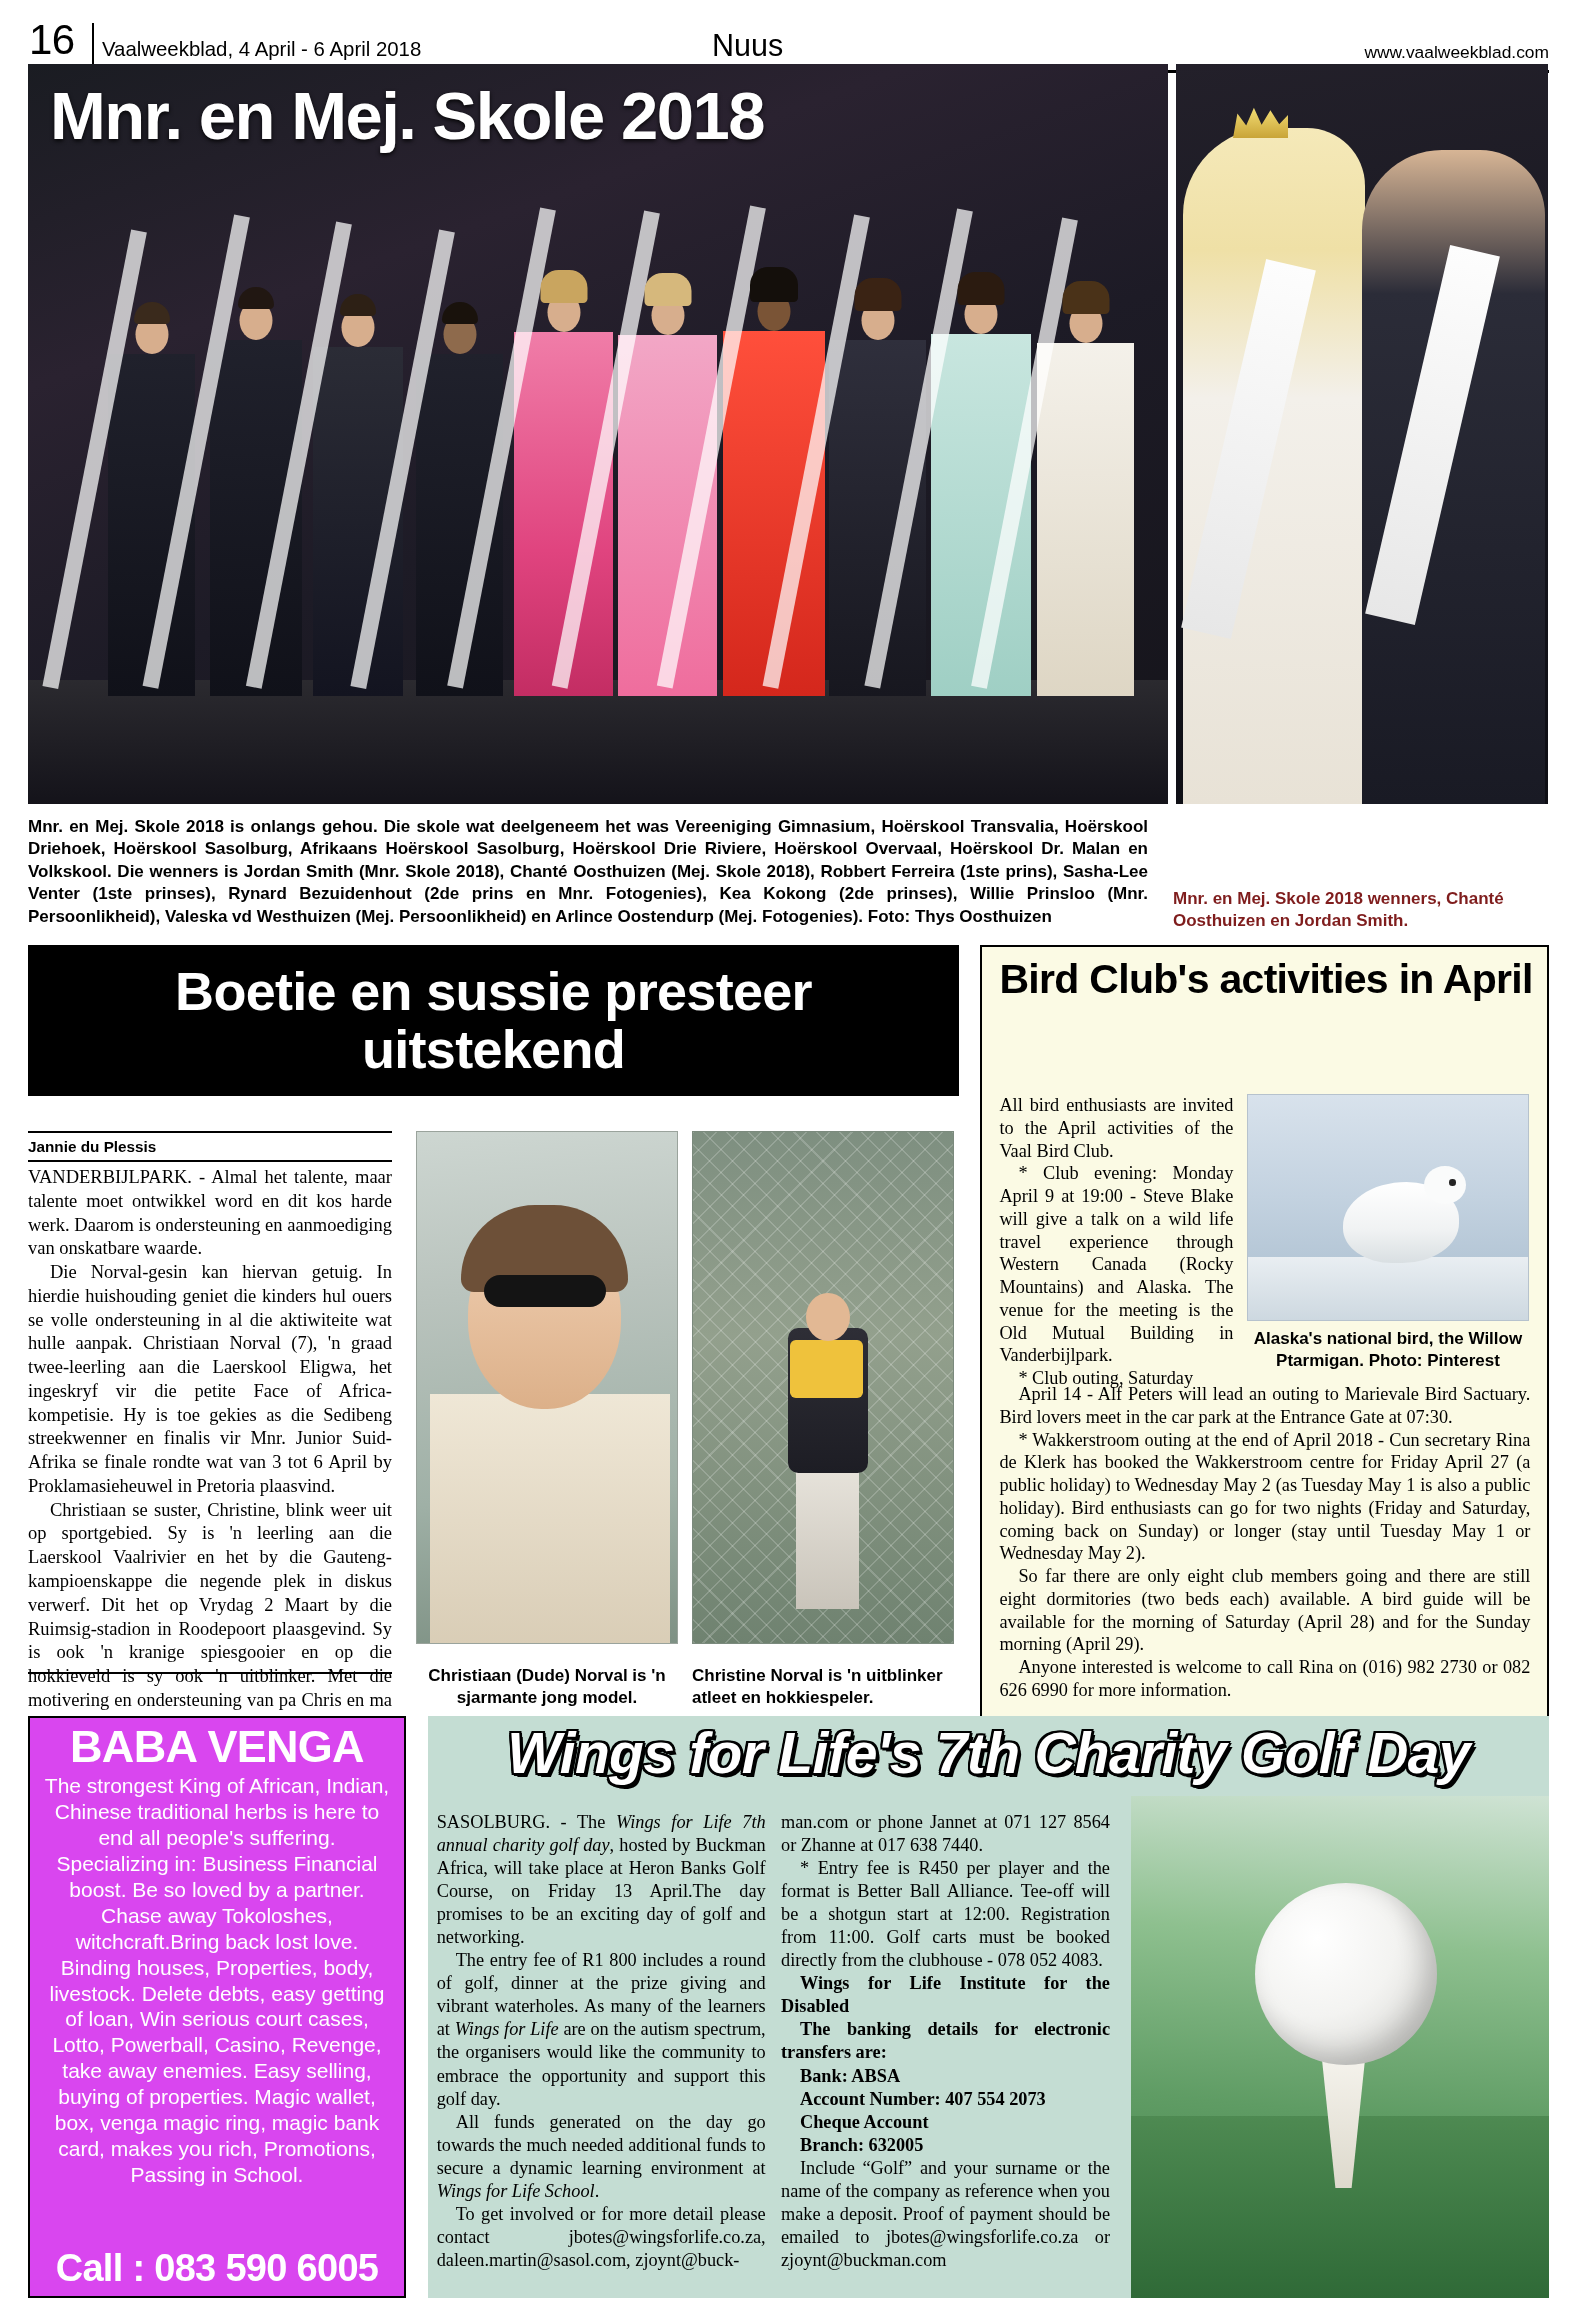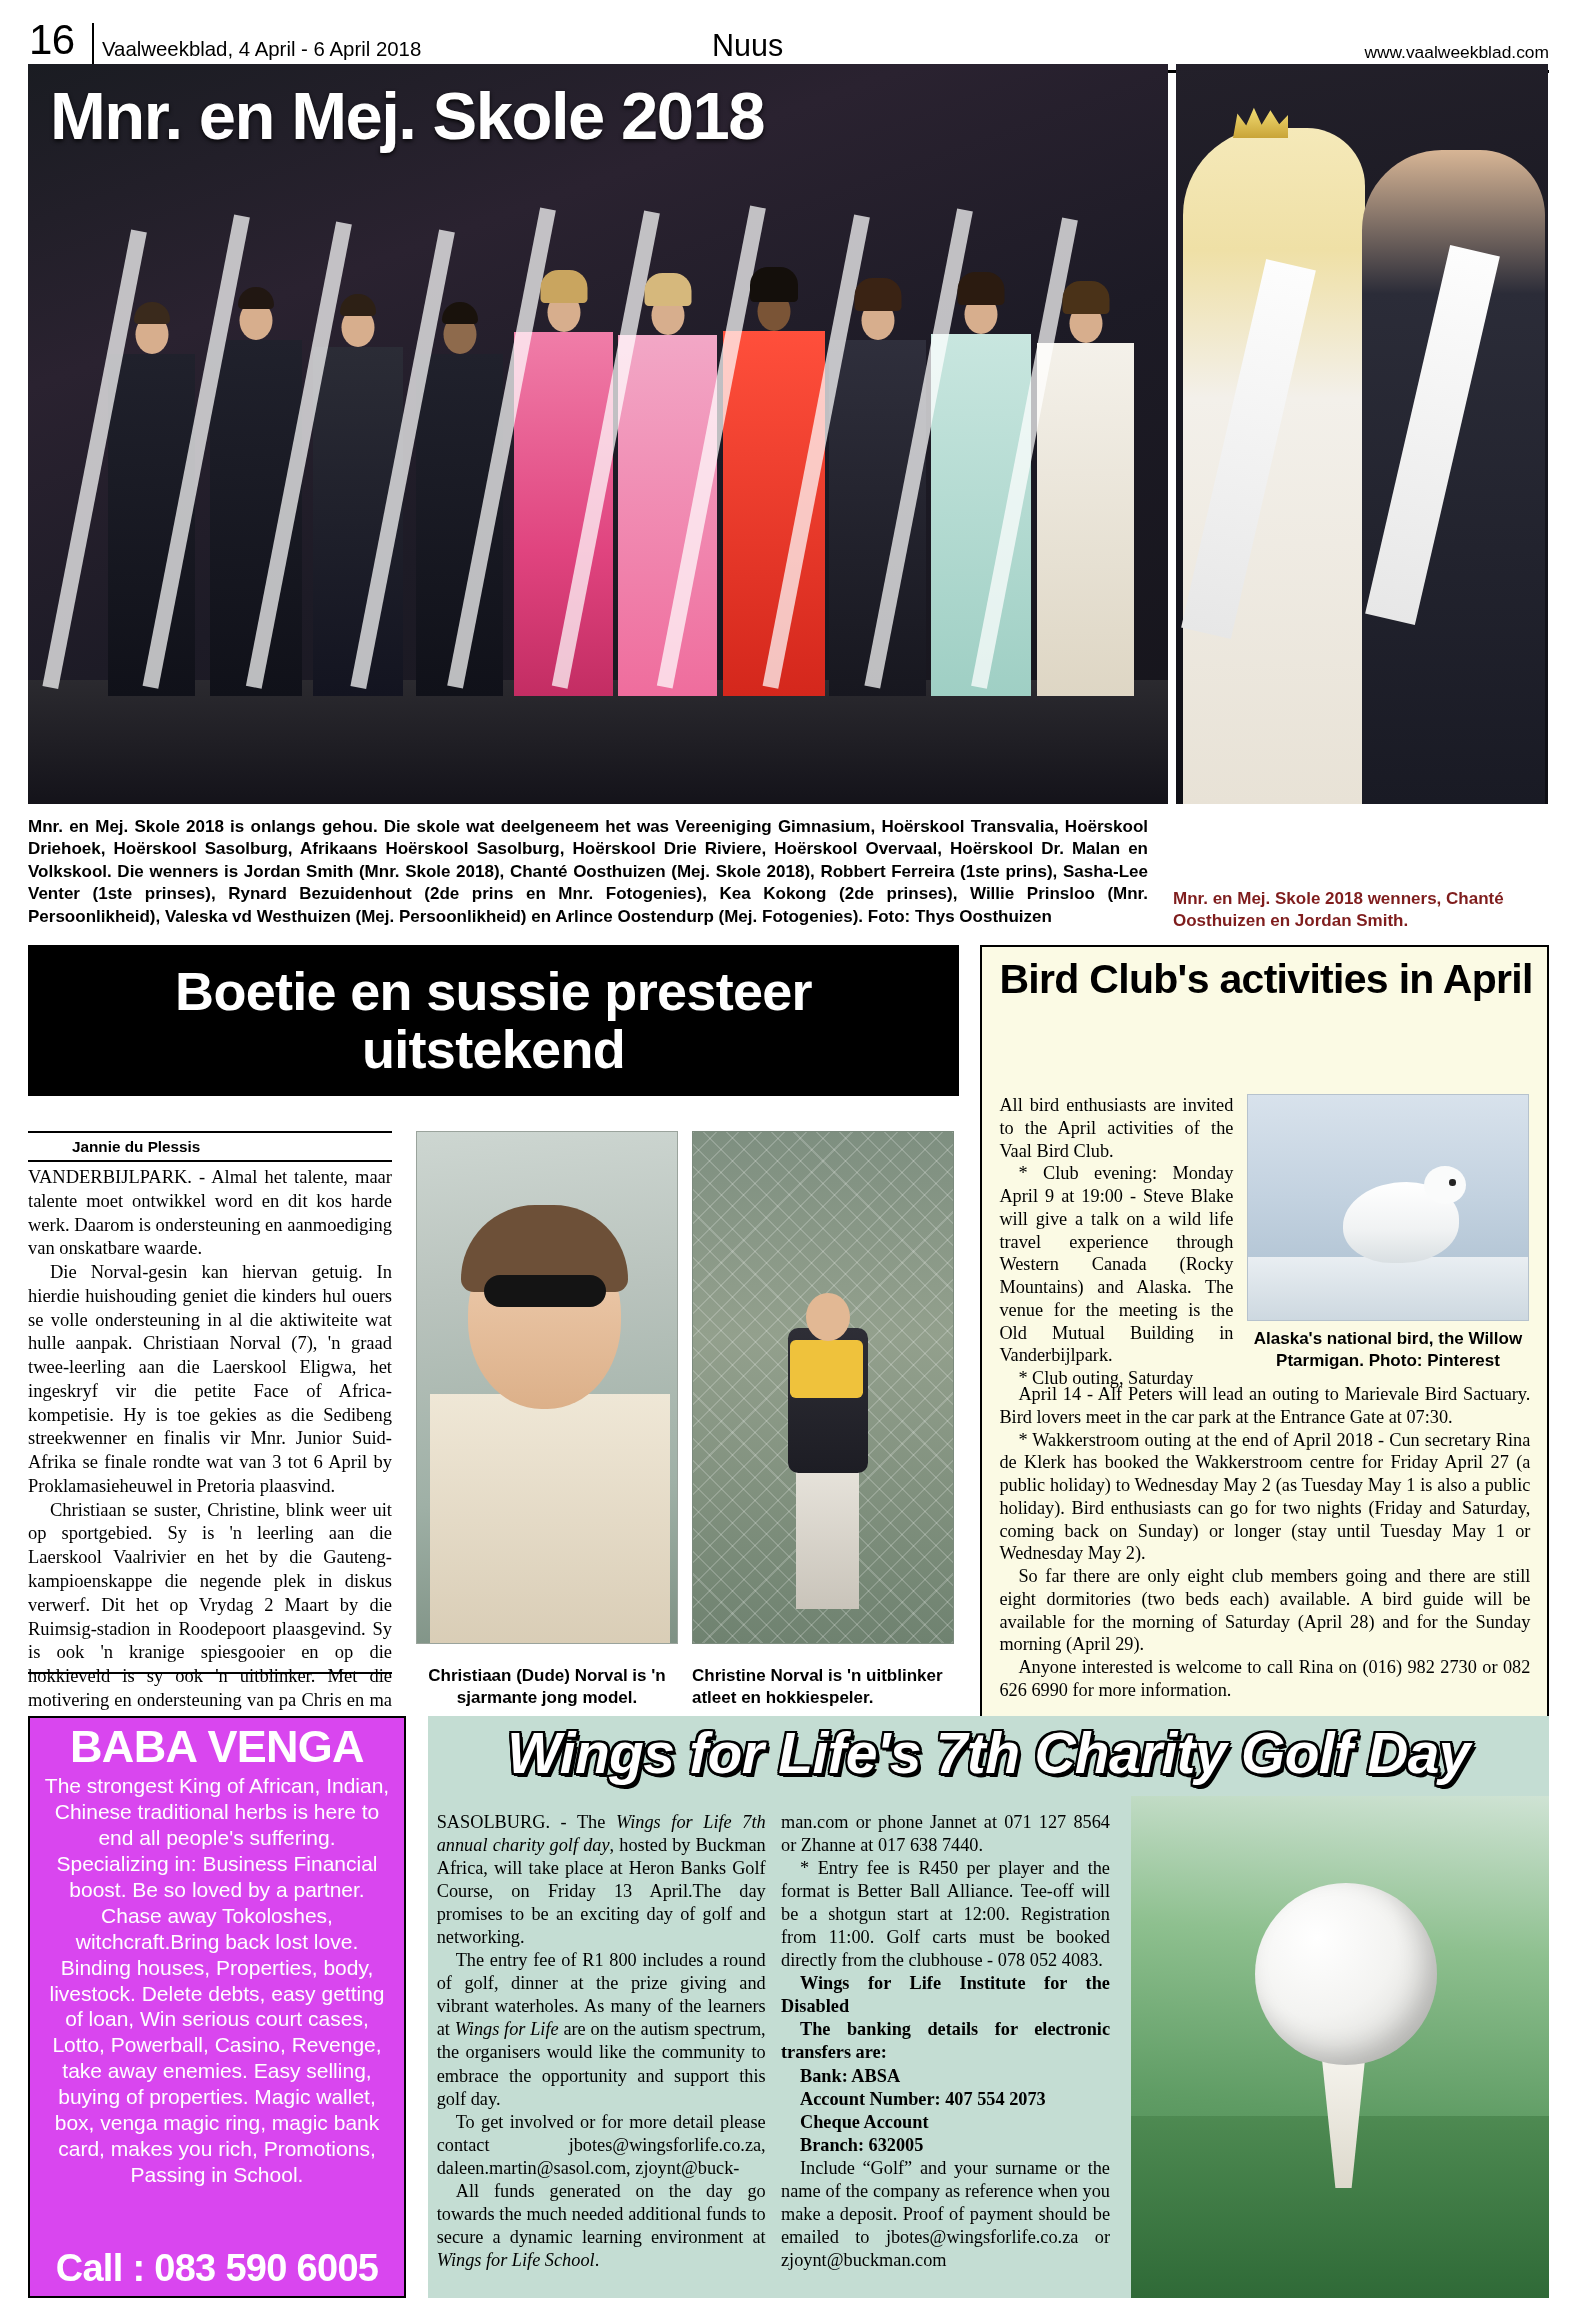--- a/index.html
+++ b/index.html
@@ -122,21 +122,21 @@
     background: #000; color: #fff;
     display: flex; align-items: center; justify-content: center; text-align: center;
     font-family: "Liberation Sans", sans-serif;
     font-size: 54px; font-weight: 700; line-height: 1.06; letter-spacing: -0.7px;
     padding: 0 10.2px;
   }
   .byline-rule-top { position: absolute; left: 28px; top: 1131px; width: 364px; height: 2.2px; background: #000; }
   .byline {
     position: absolute; left: 28px; top: 1138px; width: 364px;
     font-family: "Liberation Sans", sans-serif;
-    font-size: 15.3px; font-weight: 700; color: #000; margin-left: 44px;
+    font-size: 15.3px; font-weight: 700; color: #000;
   }
   .byline-rule-bot { position: absolute; left: 28px; top: 1160px; width: 364px; height: 1.5px; background: #000; }
   .boetie-body {
     position: absolute; left: 28px; top: 1166px; width: 364px;
     font-size: 18.5px; line-height: 1.285; text-align: justify; color: #000;
     font-family: "Liberation Serif", serif;
   }
   .boetie-body p { text-indent: 22px; }
   .boetie-body p:first-child { text-indent: 0; }
   .boetie-rule { position: absolute; left: 28px; top: 1672px; width: 364px; height: 2.2px; background: #000; }
@@ -461,22 +461,22 @@
     <div class="baba-title">BABA VENGA</div>
     <div class="baba-body">The strongest King of African, Indian, Chinese traditional herbs is here to end all people's suffering. Specializing in: Business Financial boost. Be so loved by a partner. Chase away Tokoloshes, witchcraft.Bring back lost love. Binding houses, Properties, body, livestock. Delete debts, easy getting of loan, Win serious court cases, Lotto, Powerball, Casino, Revenge, take away enemies. Easy selling, buying of properties. Magic wallet, box, venga magic ring, magic bank card, makes you rich, Promotions, Passing in School.</div>
     <div class="baba-call">Call : 083 590 6005</div>
   </div>
 
   <div class="wings">
     <div class="wings-title">Wings for Life's 7th Charity  Golf Day</div>
     <div class="wings-c1">
       <p><span>SASOLBURG. - The </span><i>Wings for Life 7th annual charity golf day</i><span>, hosted by Buckman Africa, will take place at Heron Banks Golf Course, on Friday 13 April.The day promises to be an exciting day of golf and networking.</span></p>
       <p><span>The entry fee of R1 800 includes a round of golf, dinner at the prize giving and vibrant waterholes.  As many of the learners at </span><i>Wings for Life</i><span> are on the autism spectrum, the organisers would like the community to embrace the opportunity and support this golf day.</span></p>
+      <p><span>All funds generated on the day go towards the much needed additional funds to secure a dynamic learning environment at </span><i>Wings for Life School</i><span>.</span></p>
       <p>To get involved or for more detail please contact   jbotes@wingsforlife.co.za,   daleen.martin@sasol.com,     zjoynt@buck-</p>
-      <p><span>All funds generated on the day go towards the much needed additional funds to secure a dynamic learning environment at </span><i>Wings for Life School</i><span>.</span></p>
     </div>
     <div class="wings-c2">
       <p>man.com or phone Jannet at 071 127 8564 or Zhanne at 017 638 7440.</p>
       <p>* Entry fee is R450 per player and the format is Better Ball Alliance. Tee-off will be a shotgun start at 12:00. Registration from 11:00. Golf carts must be booked directly from the clubhouse - 078 052 4083.</p>
       <p class="nohang"><b>Wings for Life Institute for the Disabled</b></p>
       <p class="nohang"><b>The banking details for electronic transfers are:</b></p>
       <p class="nohang"><b>Bank:  ABSA</b></p>
       <p class="nohang"><b>Account Number:  407 554 2073</b></p>
       <p class="nohang"><b>Cheque Account</b></p>
       <p class="nohang"><b>Branch: 632005</b></p>

